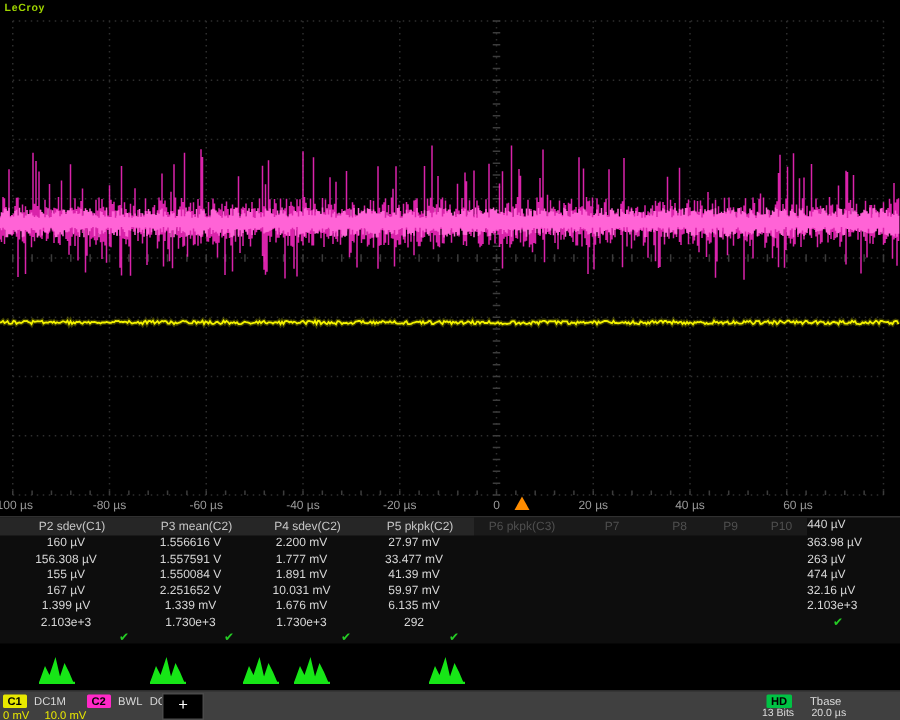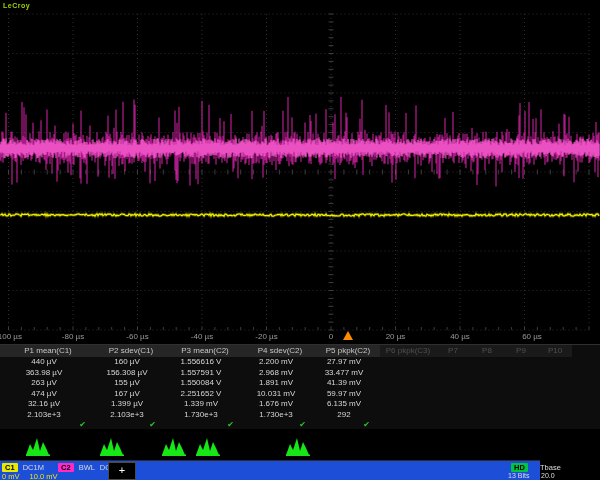--- a/index.html
+++ b/index.html
@@ -14,21 +14,21 @@
     grid-template-columns:96px 70px 78px 72px 64px 56px 34px 34px 34px 34px;
     grid-template-rows:12px repeat(6,10.5px) 10px;
     background:#0d0d0d;border-top:1px solid #303030;}
   .hcell{font-size:8px;color:#c6c6c6;background:#262626;text-align:center;line-height:12px;
     white-space:nowrap;overflow:hidden;}
   .hcell.inactive{color:#4f4f4f;background:#1a1a1a;}
   .vcell{font-size:8px;color:#d6d6d6;text-align:center;padding-right:8px;line-height:10.5px;white-space:nowrap;}
   .scell{font-size:8px;color:#25cc25;text-align:right;padding-right:10px;line-height:10px;}
   #histRow{position:absolute;left:0;top:429px;width:600px;height:31px;background:#000;}
   .histicon{position:absolute;top:7px;}
-  #bottomBar{position:absolute;left:0;top:460px;width:540px;height:20px;background:#1d4ed8;
+  #bottomBar{position:absolute;left:0;top:460px;width:600px;height:20px;background:#404040;
     border-top:1px solid #2d2d2d;font-size:7.5px;color:#ddd;}
   .grp{position:absolute;white-space:nowrap;}
   .badge{display:inline-block;padding:0 3px;font-weight:bold;color:#000;border-radius:1px;
     font-size:7.5px;line-height:9px;}
   .tok{color:#d8d8d8;margin-left:3px;}
   .yellowtxt{color:#e8e800;}
   .yellowtxt span{margin-right:8px;}
   .crossbox{position:absolute;left:108px;top:1px;width:26px;height:16px;background:#000;
     border:1px solid #4a4a4a;color:#fff;font-size:11px;line-height:15px;text-align:center;}
 </style>
@@ -55,21 +55,20 @@
       <span class="tl" style="left: 137.5px;">-60 µs</span>
       <span class="tl" style="left: 202px;">-40 µs</span>
       <span class="tl" style="left: 266.5px;">-20 µs</span>
       <span class="tl" style="left: 331px;">0</span>
       <span class="tl" style="left: 395.5px;">20 µs</span>
       <span class="tl" style="left: 460px;">40 µs</span>
       <span class="tl" style="left: 532px; text-align: right;">60 µs</span>
     </div>
 
   <div id="measTable">
-      <div class="hcell">P1 mean(C1)</div>
       <div class="hcell">P2 sdev(C1)</div>
       <div class="hcell">P3 mean(C2)</div>
       <div class="hcell">P4 sdev(C2)</div>
       <div class="hcell">P5 pkpk(C2)</div>
       <div class="hcell inactive">P6 pkpk(C3)</div>
       <div class="hcell inactive">P7</div>
       <div class="hcell inactive">P8</div>
       <div class="hcell inactive">P9</div>
       <div class="hcell inactive">P10</div>
       <div class="vcell">440 µV</div>
@@ -78,21 +77,21 @@
       <div class="vcell">2.200 mV</div>
       <div class="vcell">27.97 mV</div>
       <div class="vcell"></div>
       <div class="vcell"></div>
       <div class="vcell"></div>
       <div class="vcell"></div>
       <div class="vcell"></div>
       <div class="vcell">363.98 µV</div>
       <div class="vcell">156.308 µV</div>
       <div class="vcell">1.557591 V</div>
-      <div class="vcell">2.968 mV</div>
+      <div class="vcell">1.777 mV</div>
       <div class="vcell">33.477 mV</div>
       <div class="vcell"></div>
       <div class="vcell"></div>
       <div class="vcell"></div>
       <div class="vcell"></div>
       <div class="vcell"></div>
       <div class="vcell">263 µV</div>
       <div class="vcell">155 µV</div>
       <div class="vcell">1.550084 V</div>
       <div class="vcell">1.891 mV</div>

